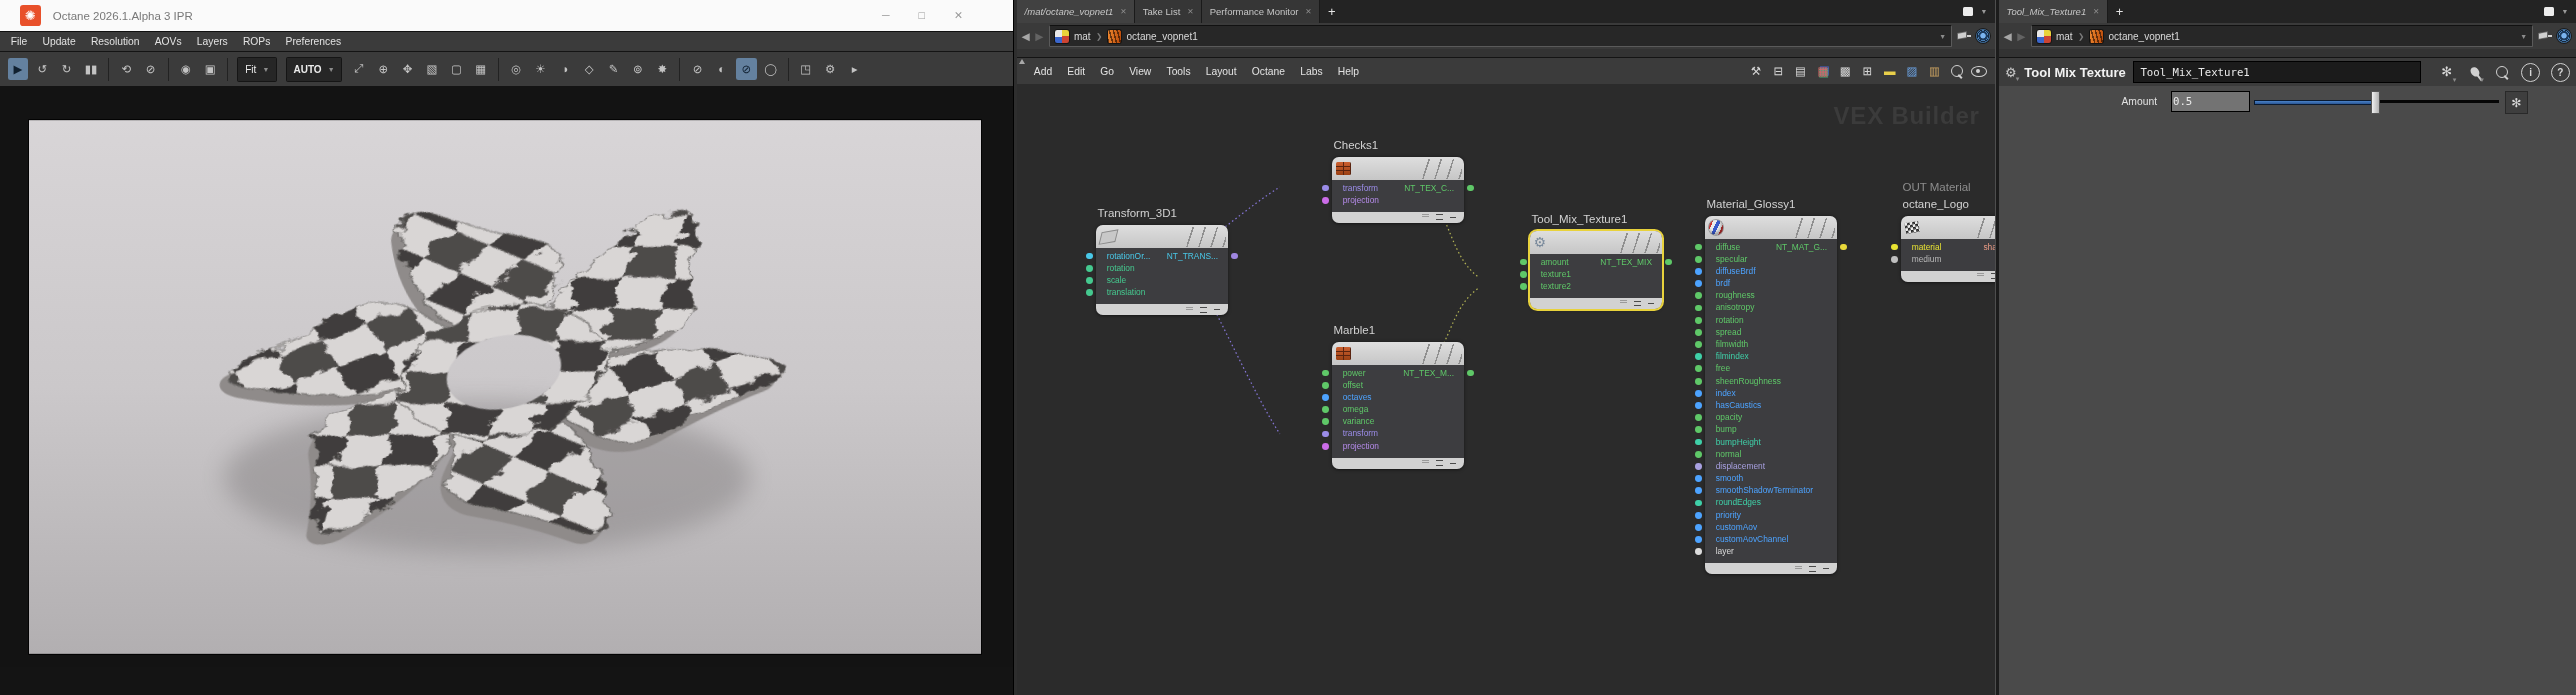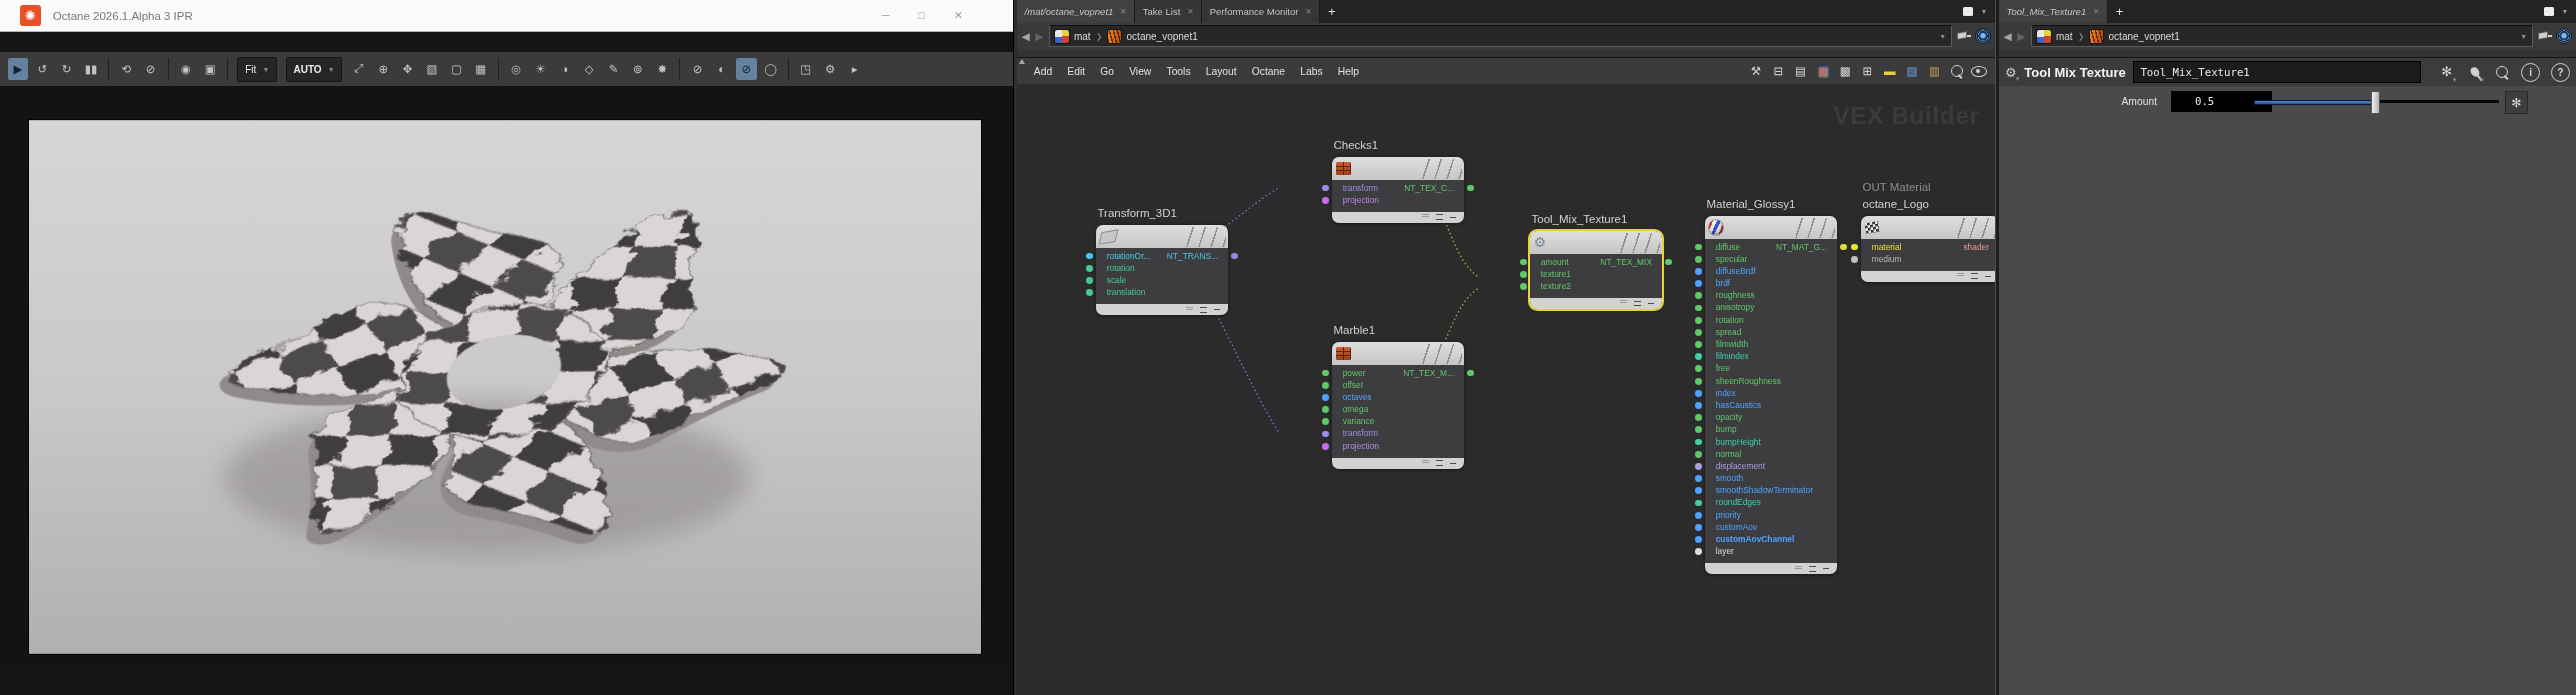--- a/index.html
+++ b/index.html
@@ -99,21 +99,21 @@
   .pp-type-icon{position:relative;font-size:13px;color:#c9c9c9;}
   .pp-type-label{font-size:13px;font-weight:bold;color:#f2f2f2;white-space:nowrap;}
   .pp-name-field{width:284px;height:20px;background:#1b1b1b;border:0.8px solid #000;color:#eaeaea;font-family:"DejaVu Sans Mono",monospace;font-size:10.7px;display:flex;align-items:center;padding:0 6.1px;}
   .pp-icons{display:flex;align-items:center;gap:10.7px;margin-left:9.2px;}
   .pp-icon{position:relative;min-width:17px;height:18.3px;display:flex;align-items:center;justify-content:center;color:#d8d8d8;font-size:13px;}
   .pp-icon .mini-dd{position:absolute;right:-2.3px;bottom:-1.5px;font-size:6.1px;color:#8a8a8a;}
   .pp-icon.circle{width:17px;height:17px;border:1.5px solid #d0d0d0;border-radius:50%;font-size:10px;font-weight:bold;min-width:0;}
   .pp-body{position:absolute;left:0;top:86px;right:0;bottom:0;background:#4a4a4a;}
   .prow{position:relative;height:26px;margin-top:3.8px;}
   .prow-label{position:absolute;left:0;top:6.1px;width:158px;text-align:right;font-size:10.3px;color:#e2e2e2;}
-  .prow-value{position:absolute;left:172px;top:1.5px;width:76px;height:19px;background:#000000;border:0.8px solid #000;color:#ececec;font-family:"DejaVu Sans Mono",monospace;font-size:10.7px;display:flex;align-items:center;padding-left:23px;}
+  .prow-value{position:absolute;left:172px;top:1.5px;width:76px;height:19px;background:#737373;border:0.8px solid #000;color:#ececec;font-family:"DejaVu Sans Mono",monospace;font-size:10.7px;display:flex;align-items:center;padding-left:1px;}
   .prow-slider{position:absolute;left:255px;top:0;width:245px;height:24px;}
   .sl-track{position:absolute;left:0;right:0;top:10.7px;height:2.3px;background:#060606;}
   .sl-fill{position:absolute;left:0;top:10px;height:3.1px;background:linear-gradient(#4a82c8,#2a5694);border:0.8px solid #0a1a30;border-right:none;}
   .sl-handle{position:absolute;top:1.5px;width:6.9px;height:20.6px;background:linear-gradient(90deg,#f0f0f0,#b2b2b2);border:0.8px solid #555;}
   .prow-gear{position:absolute;left:506px;top:1.5px;width:20.6px;height:20.6px;background:#3e3e3e;border:0.8px solid #292929;display:flex;align-items:center;justify-content:center;color:#d8d8d8;font-size:12.2px;}
   
   .vdivider{position:absolute;top:0;height:696px;width:4.6px;background:#1c1c1c;border-left:0.8px solid #4e4e4e;}
 </style>
 </head>
 <body>
@@ -123,20 +123,29 @@
   <div id="octane-window">
     <div class="ow-titlebar">
       <div class="ow-appicon">✺</div>
       <div class="ow-title">Octane 2026.1.Alpha 3 IPR</div>
       <div class="ow-controls" id="ow-controls">
           <span>─</span>
           <span>□</span>
           <span>✕</span>
         </div>
     </div>
+    <div class="ow-menubar" id="ow-menubar">
+        <span class="menu-item">File</span>
+        <span class="menu-item">Update</span>
+        <span class="menu-item">Resolution</span>
+        <span class="menu-item">AOVs</span>
+        <span class="menu-item">Layers</span>
+        <span class="menu-item">ROPs</span>
+        <span class="menu-item">Preferences</span>
+      </div>
     <div class="ow-toolbar" id="ow-toolbar">
         <span class="tb-icon active">▶</span>
         <span class="tb-icon">↺</span>
         <span class="tb-icon">↻</span>
         <span class="tb-icon">▮▮</span>
         <div class="tb-sep"></div>
         <span class="tb-icon">⟲</span>
         <span class="tb-icon">⊘</span>
         <div class="tb-sep"></div>
         <span class="tb-icon">◉</span>
@@ -405,31 +414,31 @@
               <div class="nrow" style="color: rgb(95, 200, 104);"><span class="in-dot" style="background: rgb(95, 200, 104);"></span><span>opacity</span></div>
               <div class="nrow" style="color: rgb(95, 200, 104);"><span class="in-dot" style="background: rgb(95, 200, 104);"></span><span>bump</span></div>
               <div class="nrow" style="color: rgb(63, 208, 168);"><span class="in-dot" style="background: rgb(63, 208, 168);"></span><span>bumpHeight</span></div>
               <div class="nrow" style="color: rgb(95, 200, 104);"><span class="in-dot" style="background: rgb(95, 200, 104);"></span><span>normal</span></div>
               <div class="nrow" style="color: rgb(168, 160, 224);"><span class="in-dot" style="background: rgb(168, 160, 224);"></span><span>displacement</span></div>
               <div class="nrow" style="color: rgb(77, 163, 255);"><span class="in-dot" style="background: rgb(77, 163, 255);"></span><span>smooth</span></div>
               <div class="nrow" style="color: rgb(77, 163, 255);"><span class="in-dot" style="background: rgb(77, 163, 255);"></span><span>smoothShadowTerminator</span></div>
               <div class="nrow" style="color: rgb(63, 208, 168);"><span class="in-dot" style="background: rgb(63, 208, 168);"></span><span>roundEdges</span></div>
               <div class="nrow" style="color: rgb(77, 163, 255);"><span class="in-dot" style="background: rgb(77, 163, 255);"></span><span>priority</span></div>
               <div class="nrow" style="color: rgb(77, 163, 255);"><span class="in-dot" style="background: rgb(77, 163, 255);"></span><span>customAov</span></div>
-              <div class="nrow" style="color: rgb(77, 163, 255); font-weight: bold;"><span class="in-dot" style="background: rgb(77, 163, 255);"></span><span>customAovChannel</span></div>
+              <div class="nrow" style="color: rgb(77, 163, 255);"><span class="in-dot" style="background: rgb(77, 163, 255);"></span><span>customAovChannel</span></div>
               <div class="nrow" style="color: rgb(220, 220, 220);"><span class="in-dot" style="background: rgb(220, 220, 220);"></span><span>layer</span></div>
             </div>
             <div class="nfooter">
               <span class="fm fm3"></span>
               <span class="fm fm2"></span>
               <span class="fm fm1"></span>
             </div>
           </div>
         </div>
-        <div class="node" style="left: 796px; top: 132px; width: 138px;">
+        <div class="node" style="left: 836px; top: 132px; width: 118px;">
           <div class="node-context">OUT Material</div>
           <div class="node-title">octane_Logo</div>
           <div class="node-body">
             <div class="nheader">
               <span class="nhi nhi-flag"></span>
             </div>
             <div class="nrows">
               <div class="nrow" style="color: rgb(232, 227, 50);"><span class="in-dot" style="background: rgb(232, 227, 50);"></span><span>material</span><span class="out-label" style="color: rgb(232, 154, 132);">shader</span><span class="out-dot" style="background: rgb(239, 173, 148);"></span></div>
               <div class="nrow" style="color: rgb(184, 184, 184);"><span class="in-dot" style="background: rgb(192, 192, 192);"></span><span>medium</span></div>
             </div>

